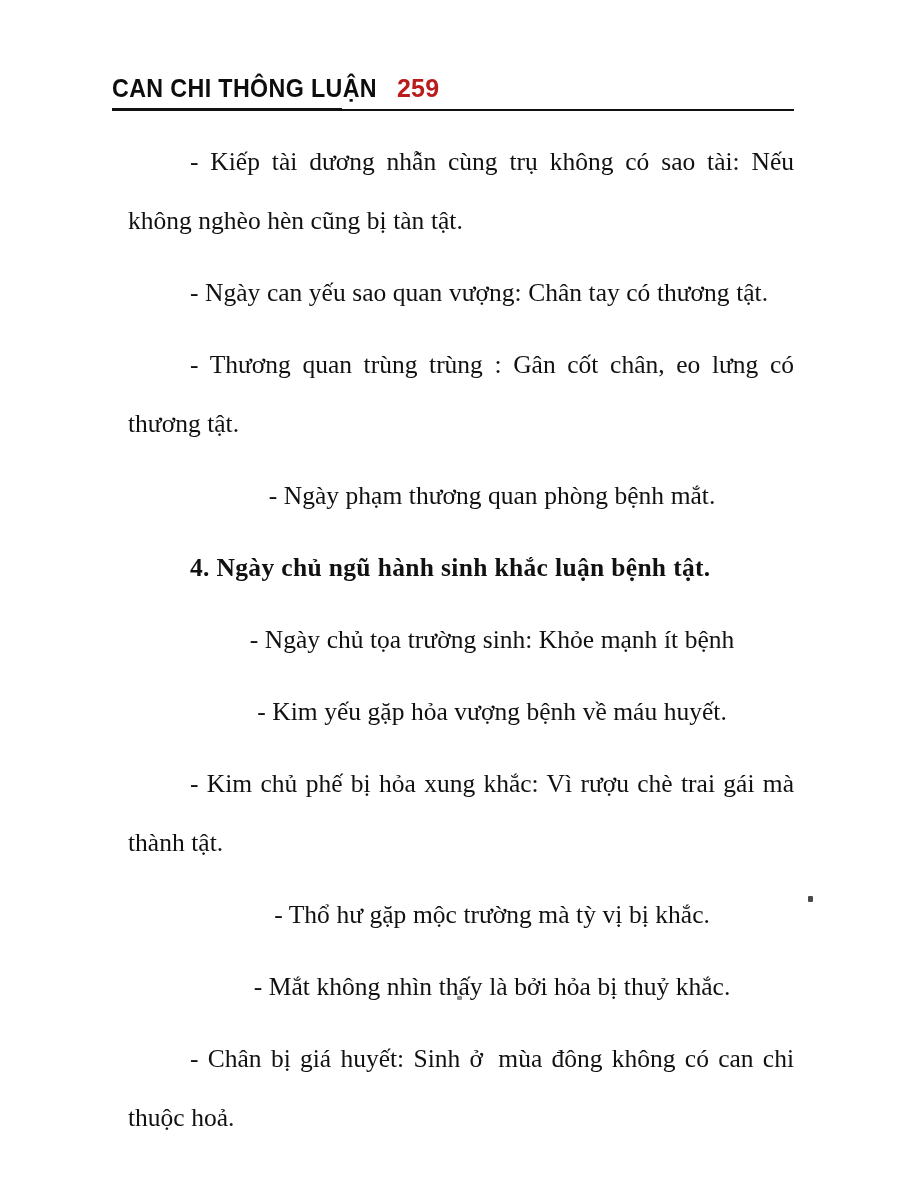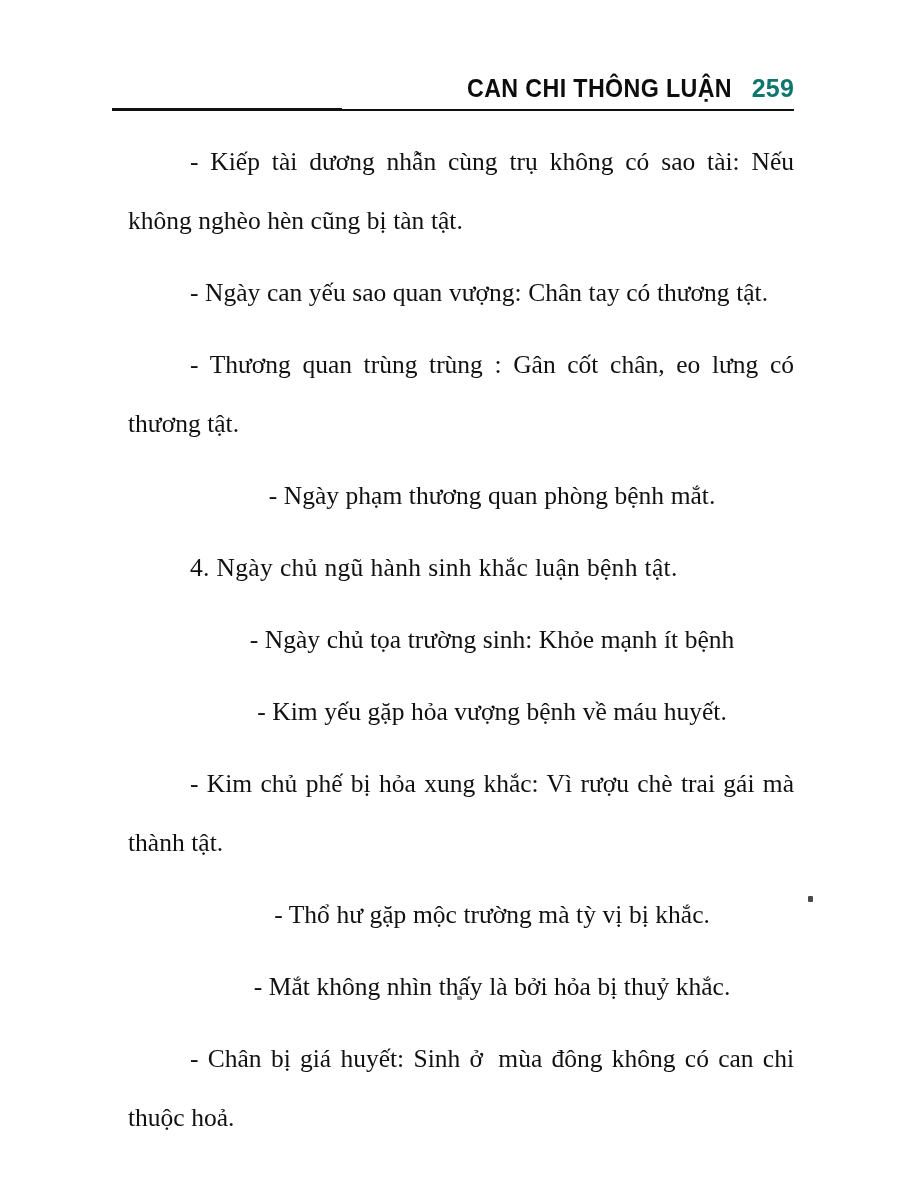--- a/index.html
+++ b/index.html
@@ -23,38 +23,38 @@
   }
 
   
   .runhead {
     position: absolute;
     left: 112px;
     top: 74px;
     width: 682px;
     display: flex;
     align-items: baseline;
-    justify-content: flex-end;
+    justify-content: flex-start;
   }
   .runhead-title {
     font-family: "Liberation Sans", sans-serif;
     font-size: 25px;
     font-weight: 700;
     letter-spacing: 0.4px;
     transform: scaleX(0.93);
     transform-origin: left center;
     white-space: nowrap;
     color: #0d0d0d;
   }
   .runhead-folio {
     font-family: "Liberation Sans", sans-serif;
     font-size: 25px;
     font-weight: 700;
     letter-spacing: 0.2px;
-    color: #0f766e;
+    color: #b91c1c;
   }
   .runhead-rule {
     position: absolute;
     left: 112px;
     top: 109px;
     width: 682px;
     height: 2px;
     background: #111111;
   }
   .runhead-rule::before {
@@ -81,21 +81,21 @@
     line-height: 59px;
     text-align: justify;
     text-indent: 62px;
     word-spacing: 0.2px;
   }
   p.para + p.para { margin-top: 13px; }
 
   p.para.single { text-align: center; }
 
   p.heading {
-    font-weight: 400;
+    font-weight: 700;
     text-indent: 62px;
     letter-spacing: 0.3px;
     text-align: justify;
   }
 
   
   .gap { letter-spacing: 6px; }
 
   
   .speck {

